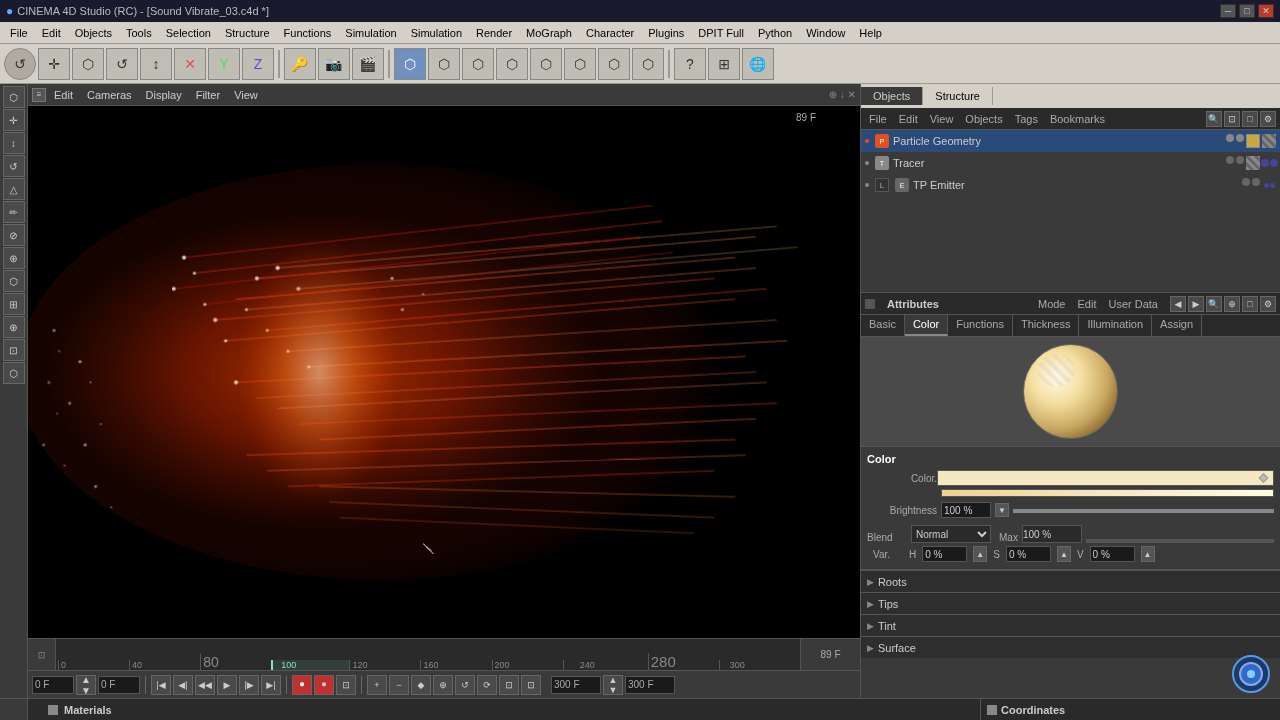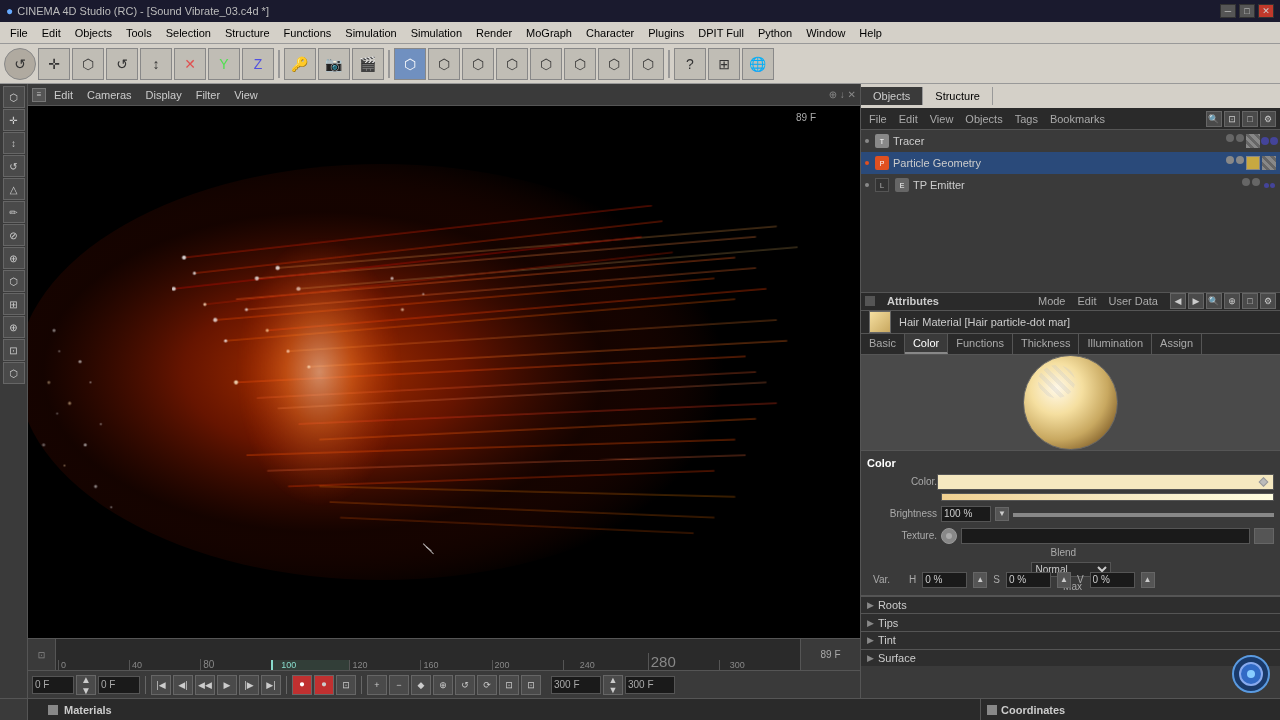--- a/index.html
+++ b/index.html
@@ -93,21 +93,21 @@
     .br-value { background: #1a1a1a; border: 1px solid #555; color: #ccc; width: 50px; height: 16px; font-size: 10px; padding: 0 2px; }
     .br-slider { flex: 1; height: 4px; background: #555; position: relative; cursor: pointer; margin-top: 2px; }
     .br-slider-fill { height: 100%; background: #888; width: 100%; }
 
     
     .texture-row { display: flex; align-items: center; height: 22px; gap: 4px; }
     .tex-bar { flex: 1; height: 16px; background: #1a1a1a; border: 1px solid #555; }
     .tex-toggle { width: 20px; height: 16px; background: #555; border: 1px solid #666; cursor: pointer; }
 
     
-    .blend-row { display: flex; align-items: center; height: 22px; gap: 4px; flex-direction: column; }
+    .blend-row { display: flex; align-items: flex-end; height: 22px; gap: 4px; }
     .blend-select { background: #2a2a2a; border: 1px solid #555; color: #ccc; height: 18px; font-size: 10px; width: 80px; }
 
     
     .var-row { display: flex; align-items: center; height: 22px; gap: 6px; padding: 0 6px; }
 
     
     .collapse-row { display: flex; align-items: center; height: 22px; padding: 0 6px; cursor: pointer; border-top: 1px solid #555; background: #2e2e2e; }
     .collapse-arrow { margin-right: 4px; color: #888; font-size: 9px; }
     .collapse-label { font-size: 11px; color: #ccc; }
 
@@ -323,21 +323,21 @@
     </div>
 
     <div id="timeline">
       <div style="width:28px;background:#3a3a3a;height:100%;display:flex;align-items:center;justify-content:center;border-right:1px solid #555;">
         <span style="font-size:9px;color:#888;">⊡</span>
       </div>
       <div id="timeline-ruler">
         <div class="ruler-marks" style="font-size:9px;color:#888;display:flex;align-items:flex-end;height:100%;padding:0 2px;">
           <div style="flex:1;border-left:1px solid #555;padding-left:2px;display:flex;align-items:flex-start;font-size:9px;color:#888;">0</div>
           <div style="flex:1;border-left:1px solid #555;padding-left:2px;display:flex;align-items:flex-start;font-size:9px;color:#888;">40</div>
-          <div style="flex:1;border-left:1px solid #555;padding-left:2px;display:flex;align-items:flex-start;font-size:10px;color:#888;">80</div>
+          <div style="flex:1;border-left:1px solid #555;padding-left:2px;display:flex;align-items:flex-start;font-size:14px;color:#888;">80</div>
           <div style="flex:1;border-left:2px solid #8dc;padding-left:8px;display:flex;align-items:flex-start;font-size:9px;color:#8dc;background:rgba(100,180,140,0.15);">100</div>
           <div style="flex:1;border-left:1px solid #555;padding-left:2px;display:flex;align-items:flex-start;font-size:9px;color:#888;">120</div>
           <div style="flex:1;border-left:1px solid #555;padding-left:2px;display:flex;align-items:flex-start;font-size:9px;color:#888;">160</div>
           <div style="flex:1;border-left:1px solid #555;padding-left:2px;display:flex;align-items:flex-start;font-size:9px;color:#888;">200</div>
           <div style="flex:1;border-left:1px solid #555;padding-left:16px;display:flex;align-items:flex-start;font-size:9px;color:#888;">240</div>
           <div style="flex:1;border-left:1px solid #555;padding-left:2px;display:flex;align-items:flex-start;font-size:15px;color:#888;">280</div>
           <div style="flex:1;border-left:1px solid #555;padding-left:10px;display:flex;align-items:flex-start;font-size:9px;color:#888;">300</div>
         </div>
       </div>
       <div id="timeline-info">
@@ -393,51 +393,51 @@
         <span class="obj-menu">Bookmarks</span>
         <div style="flex:1;"></div>
         <div style="display:flex;gap:2px;">
           <div class="tr-btn" style="width:16px;height:16px;font-size:9px;">🔍</div>
           <div class="tr-btn" style="width:16px;height:16px;font-size:9px;">⊡</div>
           <div class="tr-btn" style="width:16px;height:16px;font-size:9px;">□</div>
           <div class="tr-btn" style="width:16px;height:16px;font-size:9px;">⚙</div>
         </div>
       </div>
 
+      <div class="obj-item selected">
+        <div style="width:4px;height:4px;background:#e05020;border-radius:50%;margin-right:2px;"></div>
+        <div class="obj-icon" style="background:#e05020;">
+          <span style="color:#fff;font-size:7px;">P</span>
+        </div>
+        <span class="obj-label">Particle Geometry</span>
+        <div class="obj-dots">
+          <div class="obj-dot" style="background:#888;"></div>
+          <div class="obj-dot" style="background:#888;"></div>
+
+          <div style="width:14px;height:14px;background:#c8a840;border:1px solid #888;"></div>
+          <div style="width:14px;height:14px;background:repeating-linear-gradient(45deg,#888 0px,#888 3px,#666 3px,#666 6px);"></div>
+        </div>
+      </div>
+
       <div class="obj-item">
         <div style="width:4px;height:4px;background:#888;border-radius:50%;margin-right:2px;"></div>
         <div class="obj-icon" style="background:#888;">
           <span style="color:#fff;font-size:7px;">T</span>
         </div>
         <span class="obj-label">Tracer</span>
         <div class="obj-dots">
           <div class="obj-dot" style="background:#666;"></div>
           <div class="obj-dot" style="background:#666;"></div>
           <div style="width:14px;height:14px;background:repeating-linear-gradient(45deg,#888 0px,#888 3px,#666 3px,#666 6px);"></div>
           <div style="width:14px;height:14px;display:flex;align-items:center;justify-content:center;">
             <div style="display:flex;gap:1px;">
                 <div class="small-dot" style="background:#449;"></div>
                 <div class="small-dot" style="background:#449;"></div>
               </div>
           </div>
-        </div>
-      </div>
-
-      <div class="obj-item selected">
-        <div style="width:4px;height:4px;background:#e05020;border-radius:50%;margin-right:2px;"></div>
-        <div class="obj-icon" style="background:#e05020;">
-          <span style="color:#fff;font-size:7px;">P</span>
-        </div>
-        <span class="obj-label">Particle Geometry</span>
-        <div class="obj-dots">
-          <div class="obj-dot" style="background:#888;"></div>
-          <div class="obj-dot" style="background:#888;"></div>
-
-          <div style="width:14px;height:14px;background:#c8a840;border:1px solid #888;"></div>
-          <div style="width:14px;height:14px;background:repeating-linear-gradient(45deg,#888 0px,#888 3px,#666 3px,#666 6px);"></div>
         </div>
       </div>
 
       <div class="obj-item">
         <div style="width:4px;height:4px;background:#888;border-radius:50%;margin-right:2px;"></div>
         <div style="width:14px;height:14px;background:#333;border:1px solid #555;display:flex;align-items:center;justify-content:center;font-size:8px;color:#aaa;margin-right:2px;">L</div>
         <div class="obj-icon" style="background:#666;">
           <span style="color:#fff;font-size:7px;">E</span>
         </div>
         <span class="obj-label">TP Emitter</span>
@@ -463,24 +463,20 @@
         <div style="display:flex;gap:2px;margin-left:4px;">
           <div class="tr-btn" style="width:16px;height:16px;font-size:9px;">◀</div>
           <div class="tr-btn" style="width:16px;height:16px;font-size:9px;">▶</div>
           <div class="tr-btn" style="width:16px;height:16px;font-size:9px;">🔍</div>
           <div class="tr-btn" style="width:16px;height:16px;font-size:9px;">⊕</div>
           <div class="tr-btn" style="width:16px;height:16px;font-size:9px;">□</div>
           <div class="tr-btn" style="width:16px;height:16px;font-size:9px;">⚙</div>
         </div>
       </div>
 
-      <div id="attrs-name">
-        <div class="mat-preview" style="background:linear-gradient(135deg,#f5dfa0,#c8a860);"></div>
-        <span class="mat-name">Hair Material [Hair particle-dot mar]</span>
-      </div>
 
       <div id="attrs-tabs">
         <div class="a-tab">Basic</div>
         <div class="a-tab active">Color</div>
         <div class="a-tab">Functions</div>
         <div class="a-tab">Thickness</div>
         <div class="a-tab">Illumination</div>
         <div class="a-tab">Assign</div>
       </div>
 
@@ -503,28 +499,20 @@
           <span class="br-label">Brightness</span>
           <input class="br-value" value="100 %" style="">
           <div style="display:flex;align-items:center;gap:2px;">
             <div style="width:14px;height:14px;background:#555;border:1px solid #666;cursor:pointer;display:flex;align-items:center;justify-content:center;font-size:8px;">▼</div>
           </div>
           <div class="br-slider" style="flex:1;height:4px;background:#555;position:relative;">
             <div class="br-slider-fill" style="width:100%;height:100%;background:#888;"></div>
           </div>
         </div>
 
-        <div class="texture-row">
-          <span class="prop-label">Texture.</span>
-          <div style="width:16px;height:16px;border-radius:50%;background:#888;border:1px solid #999;cursor:pointer;display:flex;align-items:center;justify-content:center;">
-            <div style="width:6px;height:6px;border-radius:50%;background:#aaa;"></div>
-          </div>
-          <div class="tex-bar" style="flex:1;height:16px;background:#1a1a1a;border:1px solid #555;"></div>
-          <div class="tex-toggle" style="width:20px;height:16px;background:#555;border:1px solid #666;"></div>
-        </div>
 
         <div class="blend-row">
           <span style="width:40px;font-size:10px;color:#aaa;">Blend</span>
           <select class="blend-select" style="background:#2a2a2a;border:1px solid #555;color:#ccc;height:18px;font-size:10px;width:80px;">
             <option>Normal</option>
             <option>Multiply</option>
             <option>Screen</option>
           </select>
           <span style="font-size:10px;color:#aaa;margin-left:4px;">Max</span>
           <input value="100 %" style="background: rgb(42, 42, 42); border: 1px solid rgb(85, 85, 85); color: rgb(204, 204, 204); height: 18px; font-size: 10px; width: 60px;">

